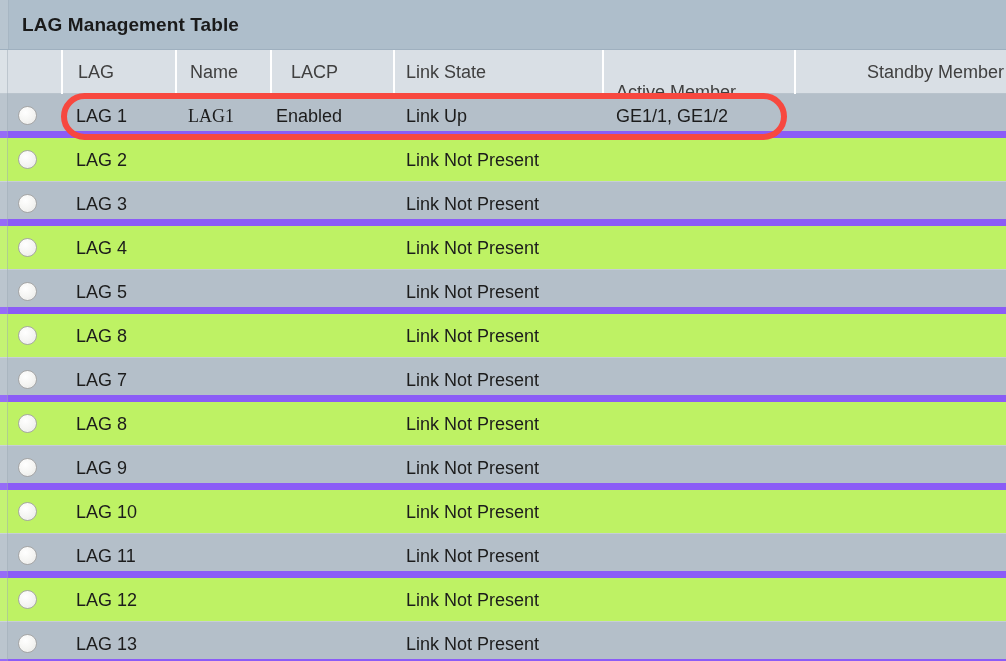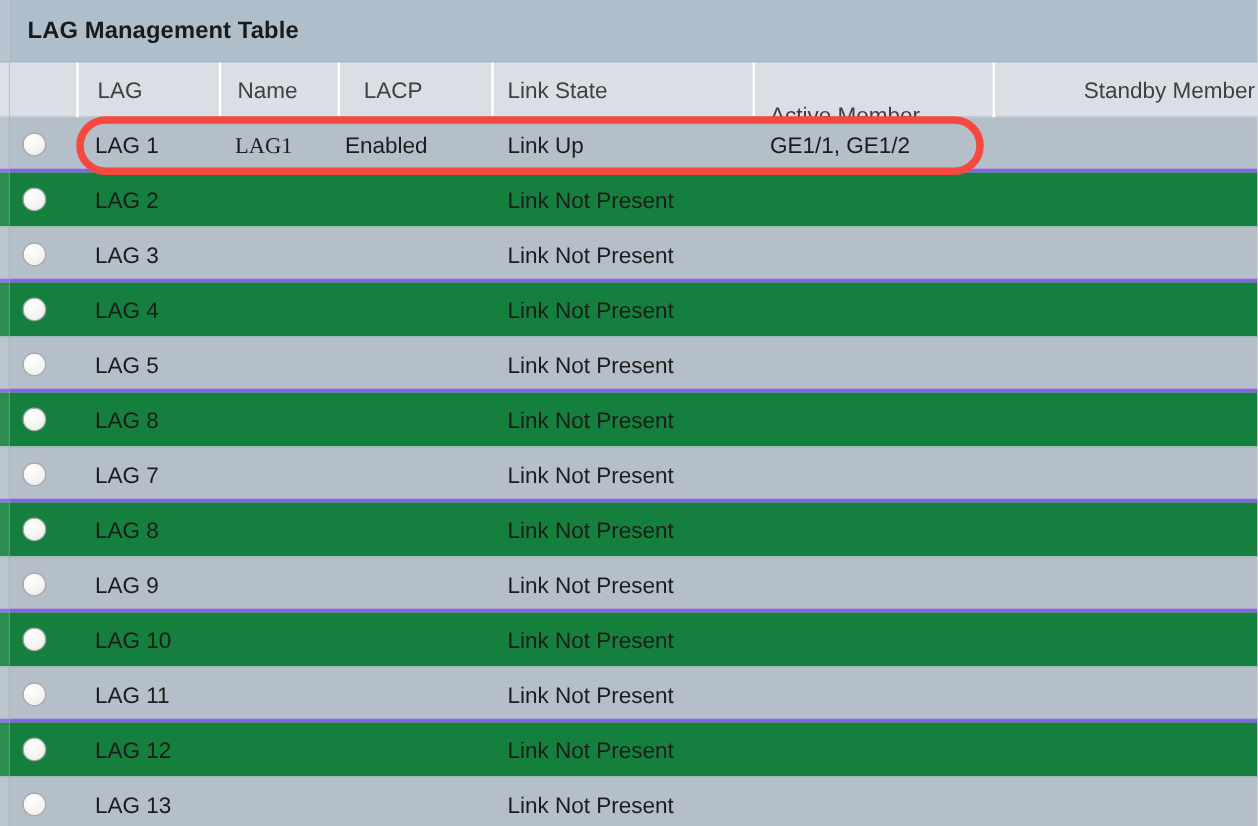--- a/index.html
+++ b/index.html
@@ -90,23 +90,23 @@
   #header-row .divider {
     position: absolute;
     top: 0;
     width: 2px;
     height: 44px;
     background: #ffffff;
   }
 
   
   .body-row.odd  { background: #b4bfc9; }
-  .body-row.even { background: #15803d; padding-left: 37px; }
+  .body-row.even { background: #bef264; padding-left: 37px; }
   .body-row {
-    border-bottom: 3px solid #8b5cf6;
+    border-bottom: 7px solid #8b5cf6;
   }
   .body-row.even { border-bottom: 1px solid #c6ced6; }
 
   .radio {
     position: absolute;
     left: 18px;
     top: 12px;
     width: 19px;
     height: 19px;
     border-radius: 50%;

